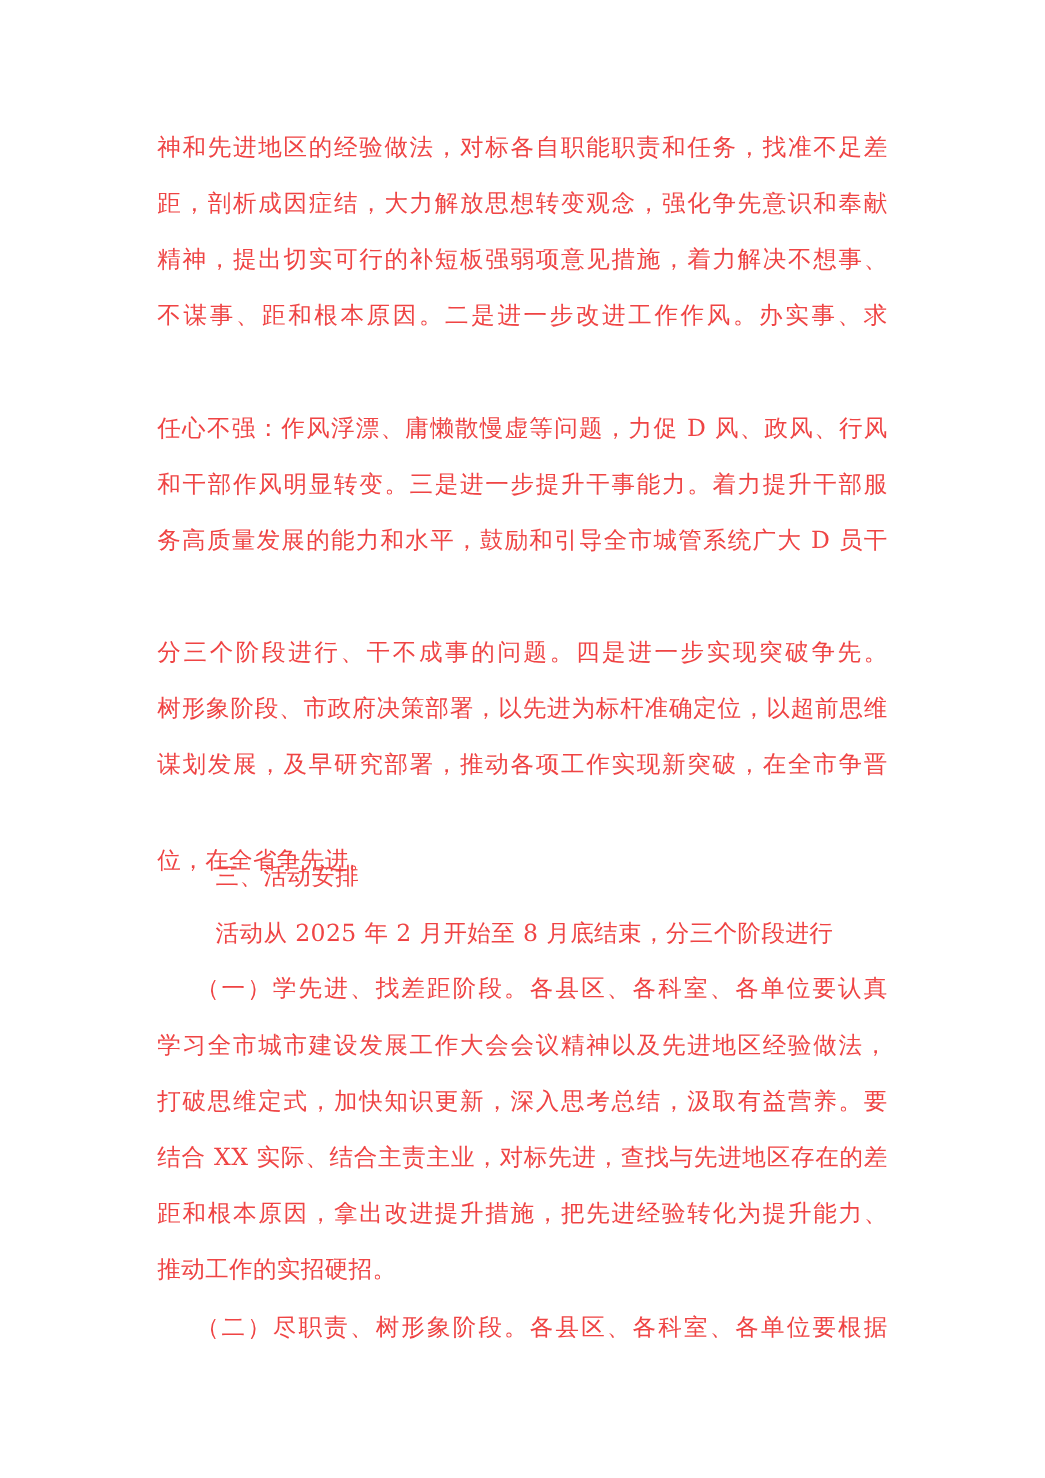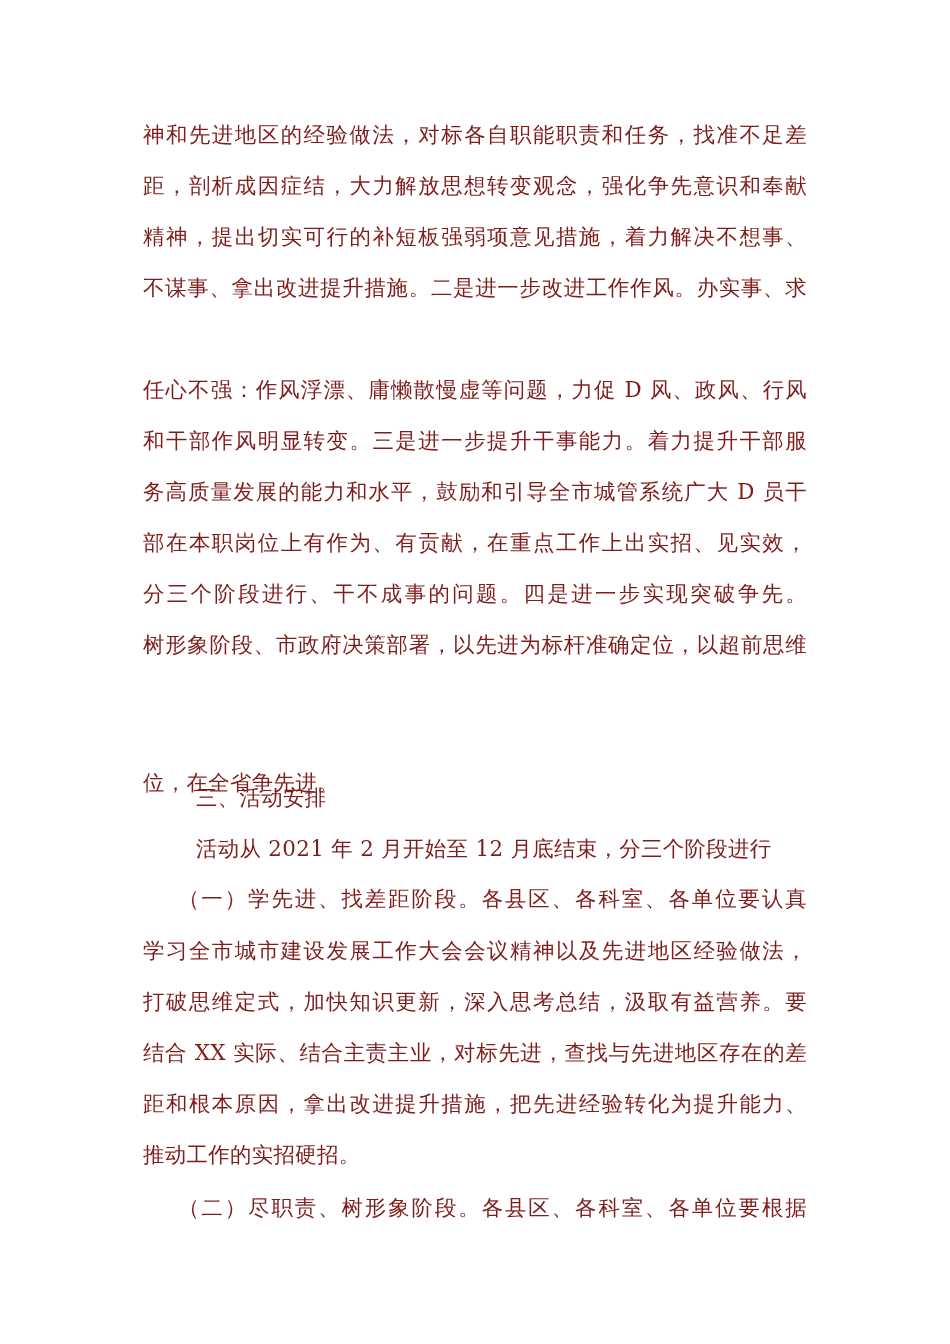--- a/index.html
+++ b/index.html
@@ -6,48 +6,48 @@
   body { width: 950px; height: 1344px; position: relative; overflow: hidden; }
   .page { position: absolute; left: 0; top: 0; width: 950px; height: 1344px; background: #ffffff; }
   .line {
     position: absolute;
     left: 143px;
     width: 664px;
     height: 30px;
     font-family: "DejaVu Serif", "Liberation Serif", serif;
     font-size: 21.4px;
     line-height: 30px;
-    color: #7f1d1d;
+    color: #ef4444;
     white-space: nowrap;
     letter-spacing: 0.35px;
   }
   .line.justify { text-align: justify; text-align-last: justify; }
   .indent1 { left: 196px; width: 611px; }
   .indent2 { left: 178px; width: 629px; font-family: Liberation Mono, monospace; }
 </style>
 </head>
 <body>
 
 <div class="page">
 
   <div class="line justify" style="top:120px">神和先进地区的经验做法，对标各自职能职责和任务，找准不足差</div>
   <div class="line justify" style="top:171px">距，剖析成因症结，大力解放思想转变观念，强化争先意识和奉献</div>
   <div class="line justify" style="top:222px">精神，提出切实可行的补短板强弱项意见措施，着力解决不想事、</div>
-  <div class="line justify" style="top:273px">不谋事、拿出改进提升措施。二是进一步改进工作作风。办实事、求</div>
+  <div class="line justify" style="top:273px">不谋事、距和根本原因。二是进一步改进工作作风。办实事、求</div>
   <div class="line justify" style="top:375px">任心不强：作风浮漂、庸懒散慢虚等问题，力促 D 风、政风、行风</div>
   <div class="line justify" style="top:426px">和干部作风明显转变。三是进一步提升干事能力。着力提升干部服</div>
   <div class="line justify" style="top:477px">务高质量发展的能力和水平，鼓励和引导全市城管系统广大 D 员干</div>
-  <div class="line justify" style="top:528px">部在本职岗位上有作为、有贡献，在重点工作上出实招、见实效，</div>
   <div class="line justify" style="top:579px">分三个阶段进行、干不成事的问题。四是进一步实现突破争先。</div>
   <div class="line justify" style="top:630px">树形象阶段、市政府决策部署，以先进为标杆准确定位，以超前思维</div>
+  <div class="line justify" style="top:681px">谋划发展，及早研究部署，推动各项工作实现新突破，在全市争晋</div>
   <div class="line" style="top:768px">位，在全省争先进。</div>
 
   <div class="line indent1" style="top:783px">三、活动安排</div>
 
-  <div class="line indent1" style="top:834px">活动从 2021 年 2 月开始至 12 月底结束，分三个阶段进行</div>
+  <div class="line indent1" style="top:834px">活动从 2025 年 2 月开始至 8 月底结束，分三个阶段进行</div>
 
   <div class="line justify indent2" style="top:885px">（一）学先进、找差距阶段。各县区、各科室、各单位要认真</div>
   <div class="line justify" style="top:936px">学习全市城市建设发展工作大会会议精神以及先进地区经验做法，</div>
   <div class="line justify" style="top:987px">打破思维定式，加快知识更新，深入思考总结，汲取有益营养。要</div>
   <div class="line justify" style="top:1038px">结合 XX 实际、结合主责主业，对标先进，查找与先进地区存在的差</div>
   <div class="line justify" style="top:1089px">距和根本原因，拿出改进提升措施，把先进经验转化为提升能力、</div>
   <div class="line justify indent2" style="top:1194px">（二）尽职责、树形象阶段。各县区、各科室、各单位要根据</div>
 
   <div class="line" style="top:1140px">推动工作的实招硬招。</div>
 

